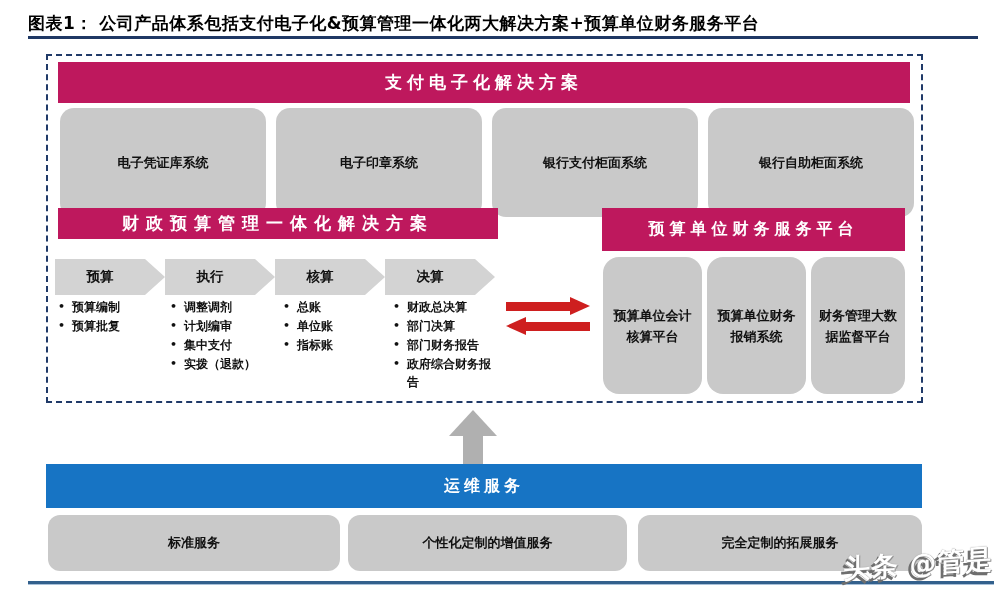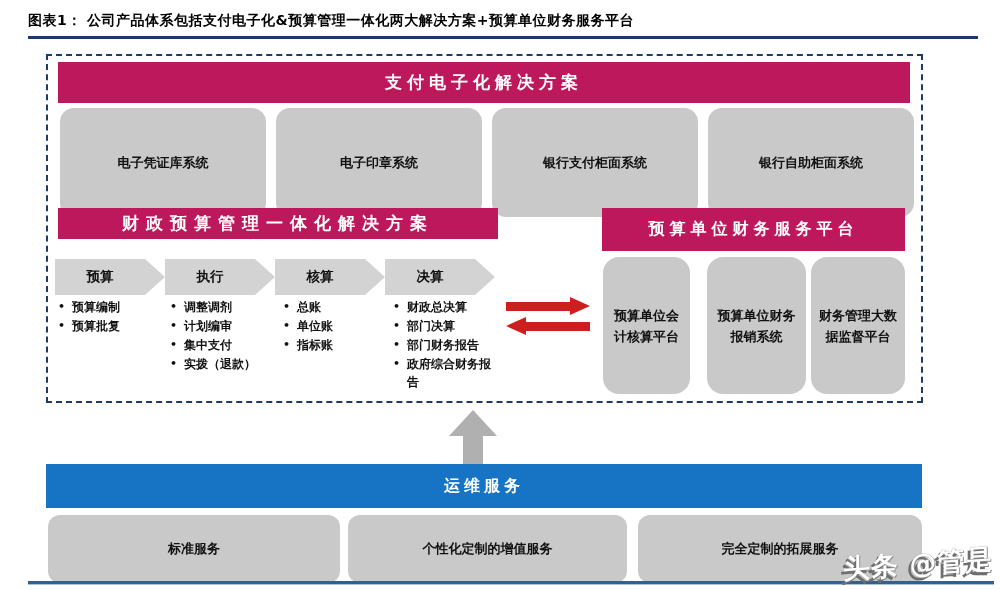--- a/index.html
+++ b/index.html
@@ -1,20 +1,20 @@
 <!DOCTYPE html>
 <html><head>
 <meta charset="utf-8">
 <style>
   * { margin:0; padding:0; box-sizing:border-box; }
   html,body { background:#fff; }
   body { font-family:"DejaVu Sans","Liberation Sans",sans-serif; }
   .canvas { position:relative; width:1001px; height:590px; background:#fff; overflow:hidden; }
 
-  .chart-title { position:absolute; left:28px; top:12px; font-size:14px; font-weight:700; color:#000; letter-spacing:0.5px; white-space:nowrap; }
+  .chart-title { position:absolute; left:28px; top:12px; font-size:17px; font-weight:700; color:#000; letter-spacing:0.5px; white-space:nowrap; }
   .title-rule { position:absolute; left:28px; top:36px; width:950px; height:3px; background:#1F3864; }
 
   .dashed-frame { position:absolute; left:46px; top:54px; width:877px; height:349px; border:2px dashed #203A68; background:#fff; }
 
   .blue-hdr { position:absolute; background:#be185d; color:#fff; font-weight:700; display:flex; align-items:center; justify-content:center; }
   .hdr-payment { left:58px; top:62px; width:852px; height:41px; font-size:17px; letter-spacing:5px; }
   .hdr-budget  { left:58px; top:208px; width:440px; height:31px; font-size:17px; letter-spacing:7px; }
   .hdr-platform{ left:602px; top:208px; width:303px; height:43px; font-size:16px; letter-spacing:5px; }
 
   .gray-box { position:absolute; background:#C9C9C9; border-radius:14px; display:flex; align-items:center; justify-content:center; font-size:13px; font-weight:700; color:#111; text-align:center; }
@@ -33,29 +33,29 @@
   .bullet-dot { width:14px; flex:0 0 14px; font-size:11px; }
 
   .red-arrows { position:absolute; left:506px; top:297px; width:84px; }
   .r-arrow { display:flex; align-items:center; height:18px; }
   .r-arrow + .r-arrow { margin-top:2px; }
   .shaft { height:9px; background:#CE1F1F; flex:1; }
   .head-right { width:0; height:0; border-top:9px solid transparent; border-bottom:9px solid transparent; border-left:20px solid #CE1F1F; }
   .head-left  { width:0; height:0; border-top:9px solid transparent; border-bottom:9px solid transparent; border-right:20px solid #CE1F1F; }
 
   .plat-box { top:257px; height:137px; border-radius:16px; padding:0 8px; line-height:21px; }
-  .plat-0 { left:603px; width:87px; } .plat-1 { left:707px; width:99px; } .plat-2 { left:811px; width:94px; }
+  .plat-0 { left:603px; width:99px; } .plat-1 { left:707px; width:99px; } .plat-2 { left:811px; width:94px; }
 
   .up-arrow { position:absolute; left:449px; top:410px; width:48px; height:54px; }
   .up-head { width:0; height:0; border-left:24px solid transparent; border-right:24px solid transparent; border-bottom:26px solid #B0B0B0; }
   .up-shaft { width:20px; height:28px; background:#B0B0B0; margin:0 auto; }
 
   .ops-bar { position:absolute; left:46px; top:464px; width:876px; height:44px; background:#1774C4; color:#fff; font-size:16px; font-weight:700; letter-spacing:4px; display:flex; align-items:center; justify-content:center; }
 
-  .svc-box { top:515px; height:68px; border-radius:12px; }
+  .svc-box { top:515px; height:56px; border-radius:12px; }
   .svc-0 { left:48px;  width:292px; } .svc-1 { left:348px; width:279px; } .svc-2 { left:638px; width:284px; }
 
   .bottom-rule { position:absolute; left:28px; top:581px; width:966px; height:4px; background:linear-gradient(#33608C 0 65%, #A9C1D9 65% 100%); }
 
   .watermark { position:absolute; left:843px; top:546px; font-size:27px; font-weight:700; color:#fff; letter-spacing:1px; white-space:nowrap; transform:rotate(-4deg) skewX(-4deg); text-shadow:-3px 3px 0 #6E6E6E, 1px 1px 0 #909090, 0 0 1px #7a7a7a; }
 </style>
 </head>
 <body>
 
 <div class="canvas">

